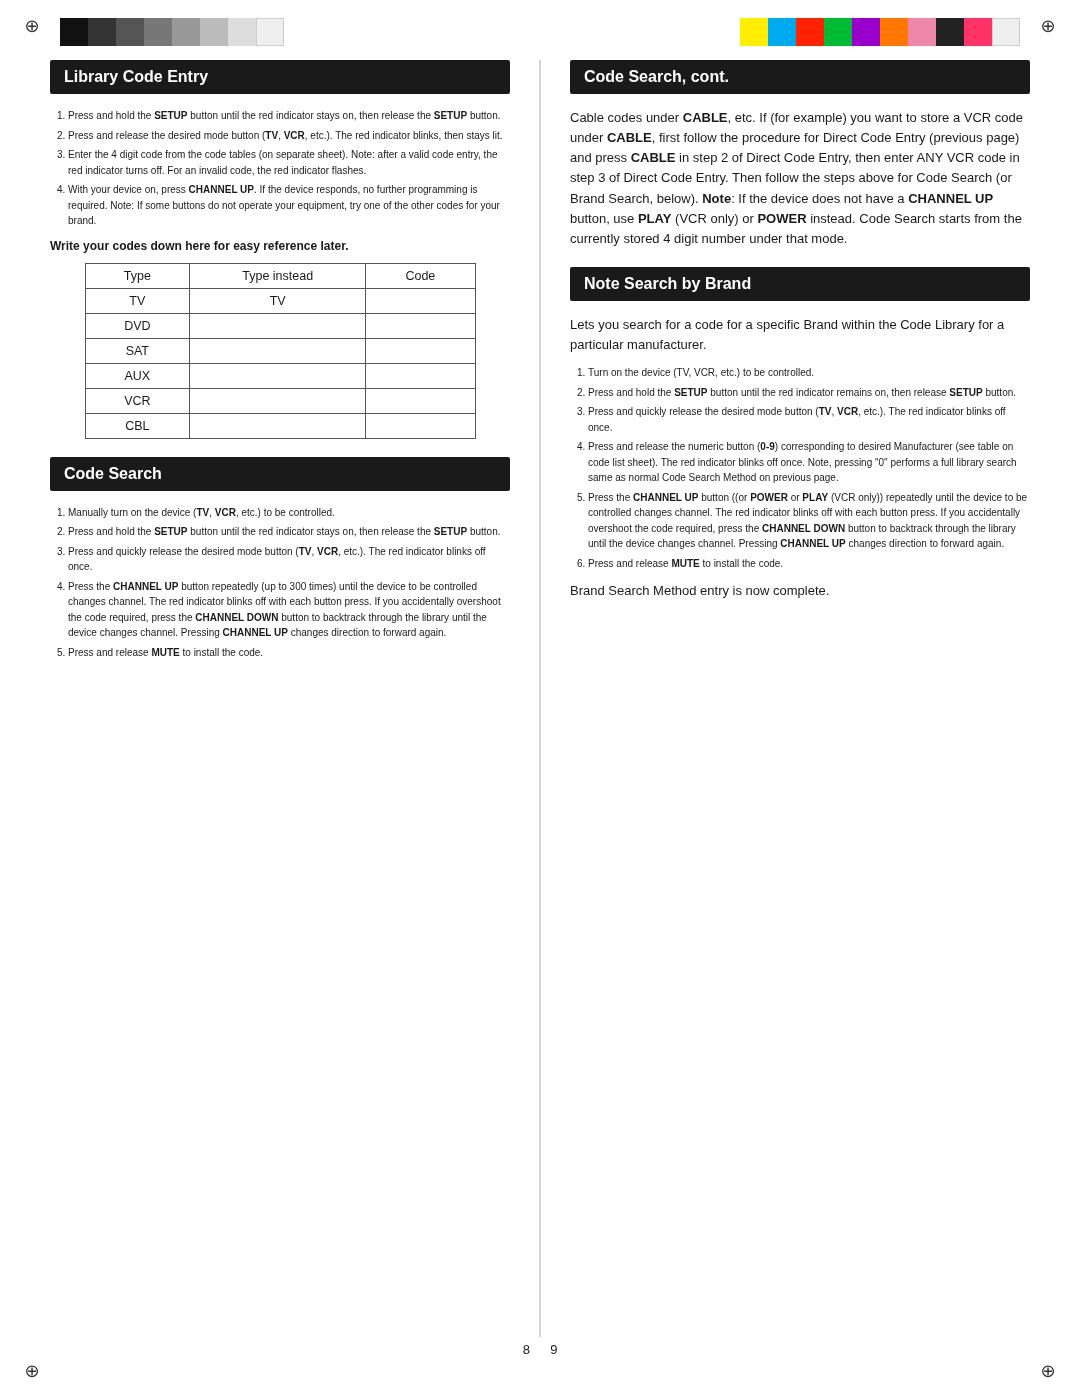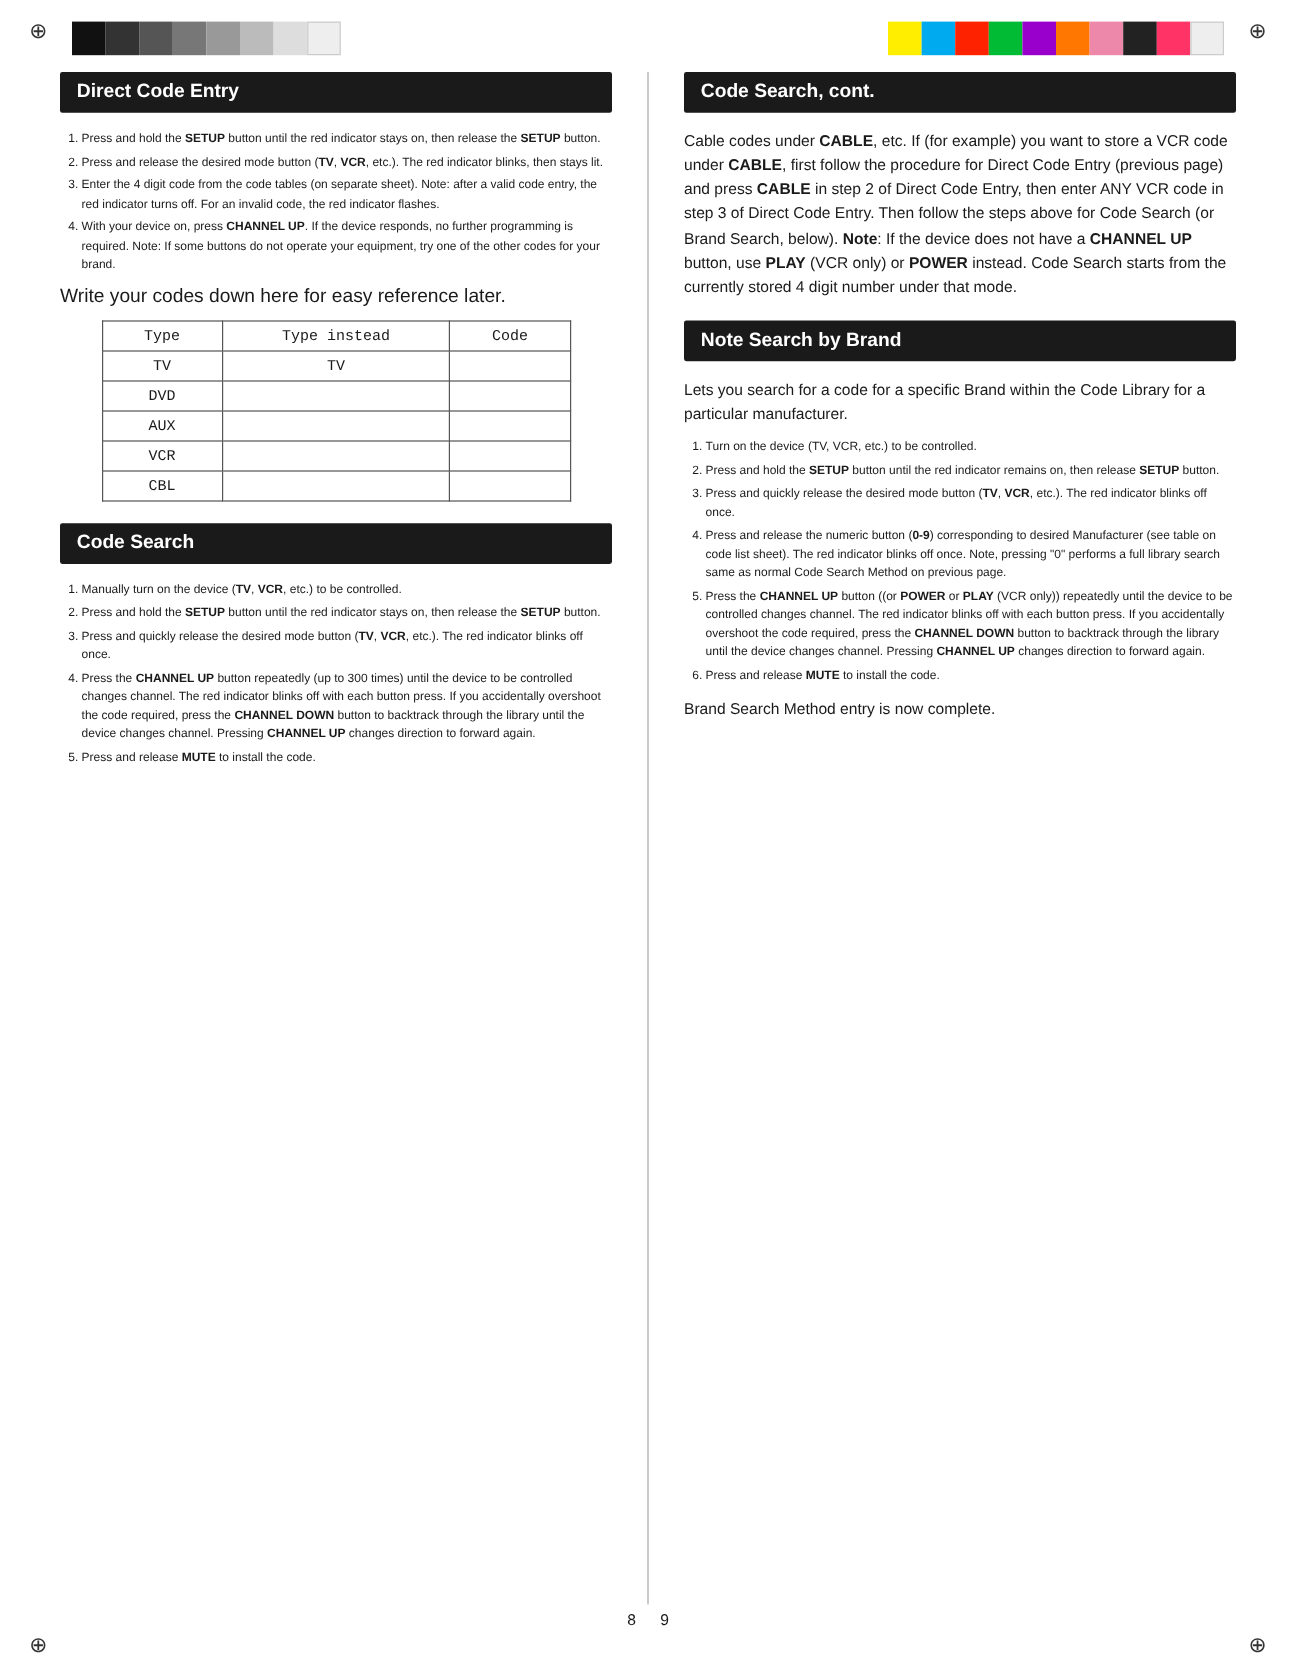--- a/index.html
+++ b/index.html
@@ -110,30 +110,30 @@
       margin-bottom: 10px;
     }
     ol li {
       font-size: 10px;
       line-height: 1.55;
       margin-bottom: 4px;
     }
 
     
     .ref-text {
-      font-size: 16px;
+      font-size: 12px;
       margin-bottom: 8px;
+      font-weight: bold;
     }
 
     
     .code-table {
       border-collapse: collapse;
       margin: 10px auto;
       width: 85%;
-      font-family: Liberation Mono, monospace;
     }
     .code-table th, .code-table td {
       border: 1px solid #555;
       padding: 5px 18px;
       text-align: center;
       font-size: 12.5px;
     }
     .code-table th {
       font-weight: normal;
     }
@@ -192,21 +192,21 @@
     <div class="cb" style="background:#eeeeee; border:1px solid #ccc"></div>
   </div>
 
   <div class="center-divider"></div>
 
   <div class="columns">
 
     <div class="col-left">
 
       <div class="section-gap">
-        <div class="section-header">Direct Code Entry</div>
+        <div class="section-header">Library Code Entry</div>
         <ol>
           <li>Press and hold the <strong>SETUP</strong> button until the red indicator stays on, then release the <strong>SETUP</strong> button.</li>
           <li>Press and release the desired mode button (<strong>TV</strong>, <strong>VCR</strong>, etc.). The red indicator blinks, then stays lit.</li>
           <li>Enter the 4 digit code from the code tables (on separate sheet). Note: after a valid code entry, the red indicator turns off. For an invalid code, the red indicator flashes.</li>
           <li>With your device on, press <strong>CHANNEL UP</strong>. If the device responds, no further programming is required. Note: If some buttons do not operate your equipment, try one of the other codes for your brand.</li>
         </ol>
 
         <p class="ref-text">Write your codes down here for easy reference later.</p>
 
         <table class="code-table">
@@ -218,20 +218,25 @@
             </tr>
           </thead>
           <tbody>
             <tr>
               <td>TV</td>
               <td>TV</td>
               <td></td>
             </tr>
             <tr>
               <td>DVD</td>
+              <td></td>
+              <td></td>
+            </tr>
+            <tr>
+              <td>SAT</td>
               <td></td>
               <td></td>
             </tr>
             <tr>
               <td>AUX</td>
               <td></td>
               <td></td>
             </tr>
             <tr>
               <td>VCR</td>

